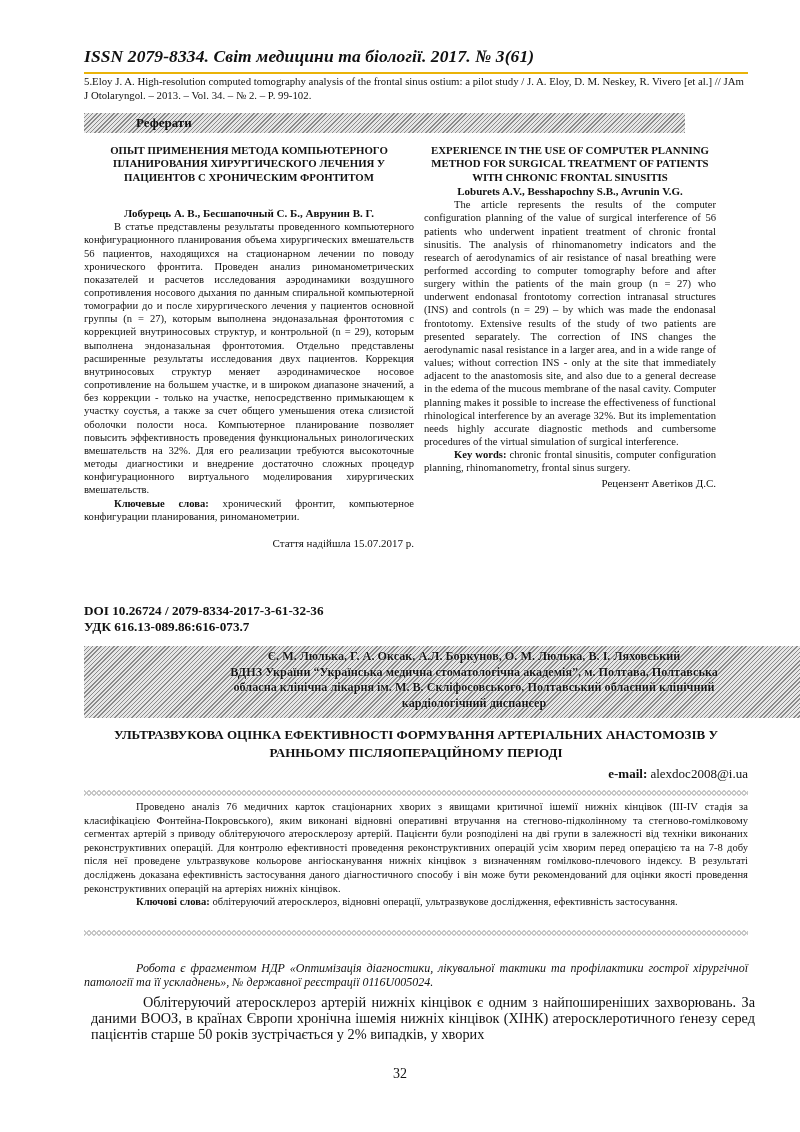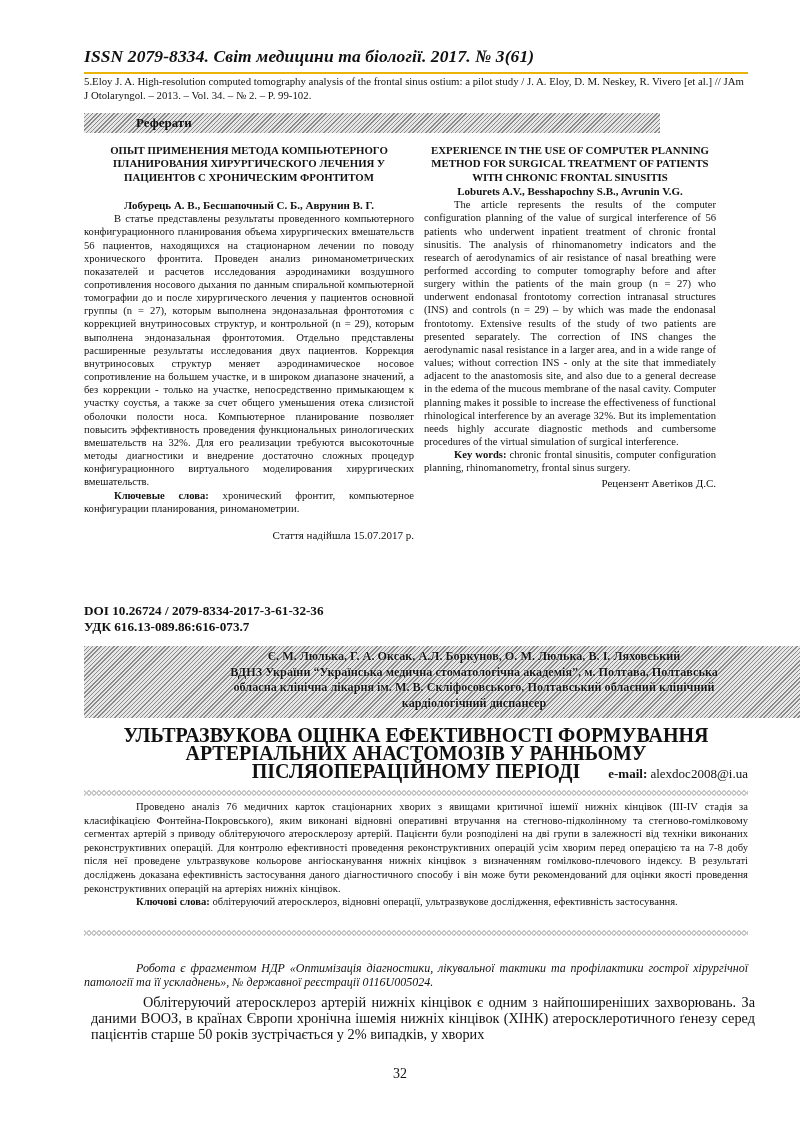--- a/index.html
+++ b/index.html
@@ -10,43 +10,43 @@
   .journal-header { position: absolute; left: 84px; top: 46px; width: 664px;
     font-size: 17.5px; font-weight: bold; font-style: italic; letter-spacing: 0.1px;
     padding-bottom: 5px; border-bottom: 2px solid #eab308; }
 
   .ref-item { position: absolute; left: 84px; top: 74px; width: 664px;
     font-size: 10.8px; line-height: 14.4px; }
 
   .hatch { background-color: #e6e6e6;
     background-image: repeating-linear-gradient(135deg, #8a8a8a 0px, #8a8a8a 1px, transparent 1px, transparent 3px); }
 
-  .section-bar { position: absolute; left: 84px; top: 113px; width: 576px; height: 20px; }
+  .section-bar { position: absolute; left: 84px; top: 113px; width: 576px; height: 20px; padding-left: 25px; }
   .section-bar span { position: absolute; left: 52px; top: 2px; font-weight: bold; font-size: 13px; }
 
   .col { position: absolute; font-size: 10.6px; line-height: 13.15px; text-align: justify; }
   .col-left { left: 84px; width: 330px; top: 144px; }
   .col-right { left: 424px; width: 292px; top: 144px; }
 
   .abs-title { font-weight: bold; text-align: center; font-size: 10.8px; line-height: 13.4px; text-transform: uppercase; }
   .abs-authors { font-weight: bold; text-align: center; font-size: 11px; line-height: 14px; }
-  .col-left .abs-authors { margin-top: 14px; }
+  .col-left .abs-authors { margin-top: 22px; }
   .para { text-indent: 30px; margin: 0; }
   .kw-label { font-weight: bold; }
   .received { text-align: right; font-size: 11px; margin-top: 14px; }
   .reviewer { text-align: right; font-size: 11px; margin-top: 2px; }
 
   .doi-block { position: absolute; left: 84px; top: 603px; font-weight: bold; font-size: 13.2px; line-height: 16px; }
 
   .affil-bar { position: absolute; left: 84px; top: 646px; width: 780px; height: 72px;
     text-align: center; font-weight: bold; font-size: 12.2px; line-height: 15.5px; padding-top: 3px; box-sizing: border-box; }
   .affil-bar div { color: #111; text-shadow: 0 0 1px #fff, 0 0 2px #fff; }
 
   .article-title { position: absolute; left: 84px; top: 726px; width: 664px; text-align: center;
-    font-weight: bold; font-size: 20px; line-height: 18px; text-transform: uppercase; }
+    font-weight: bold; font-size: 13px; line-height: 18px; text-transform: uppercase; }
 
   .email { position: absolute; right: 52px; top: 766px; font-size: 13px; }
   .email b { font-weight: bold; margin-left: 21px; }
 
   .zigzag { position: absolute; left: 84px; width: 664px; height: 6px;
     background-image: linear-gradient(135deg, transparent 45%, #c8c8c8 45%, #c8c8c8 60%, transparent 60%),
                       linear-gradient(45deg, transparent 45%, #c8c8c8 45%, #c8c8c8 60%, transparent 60%);
     background-size: 5px 6px; }
   .zz-top { top: 790px; }
   .zz-bottom { top: 930px; }

